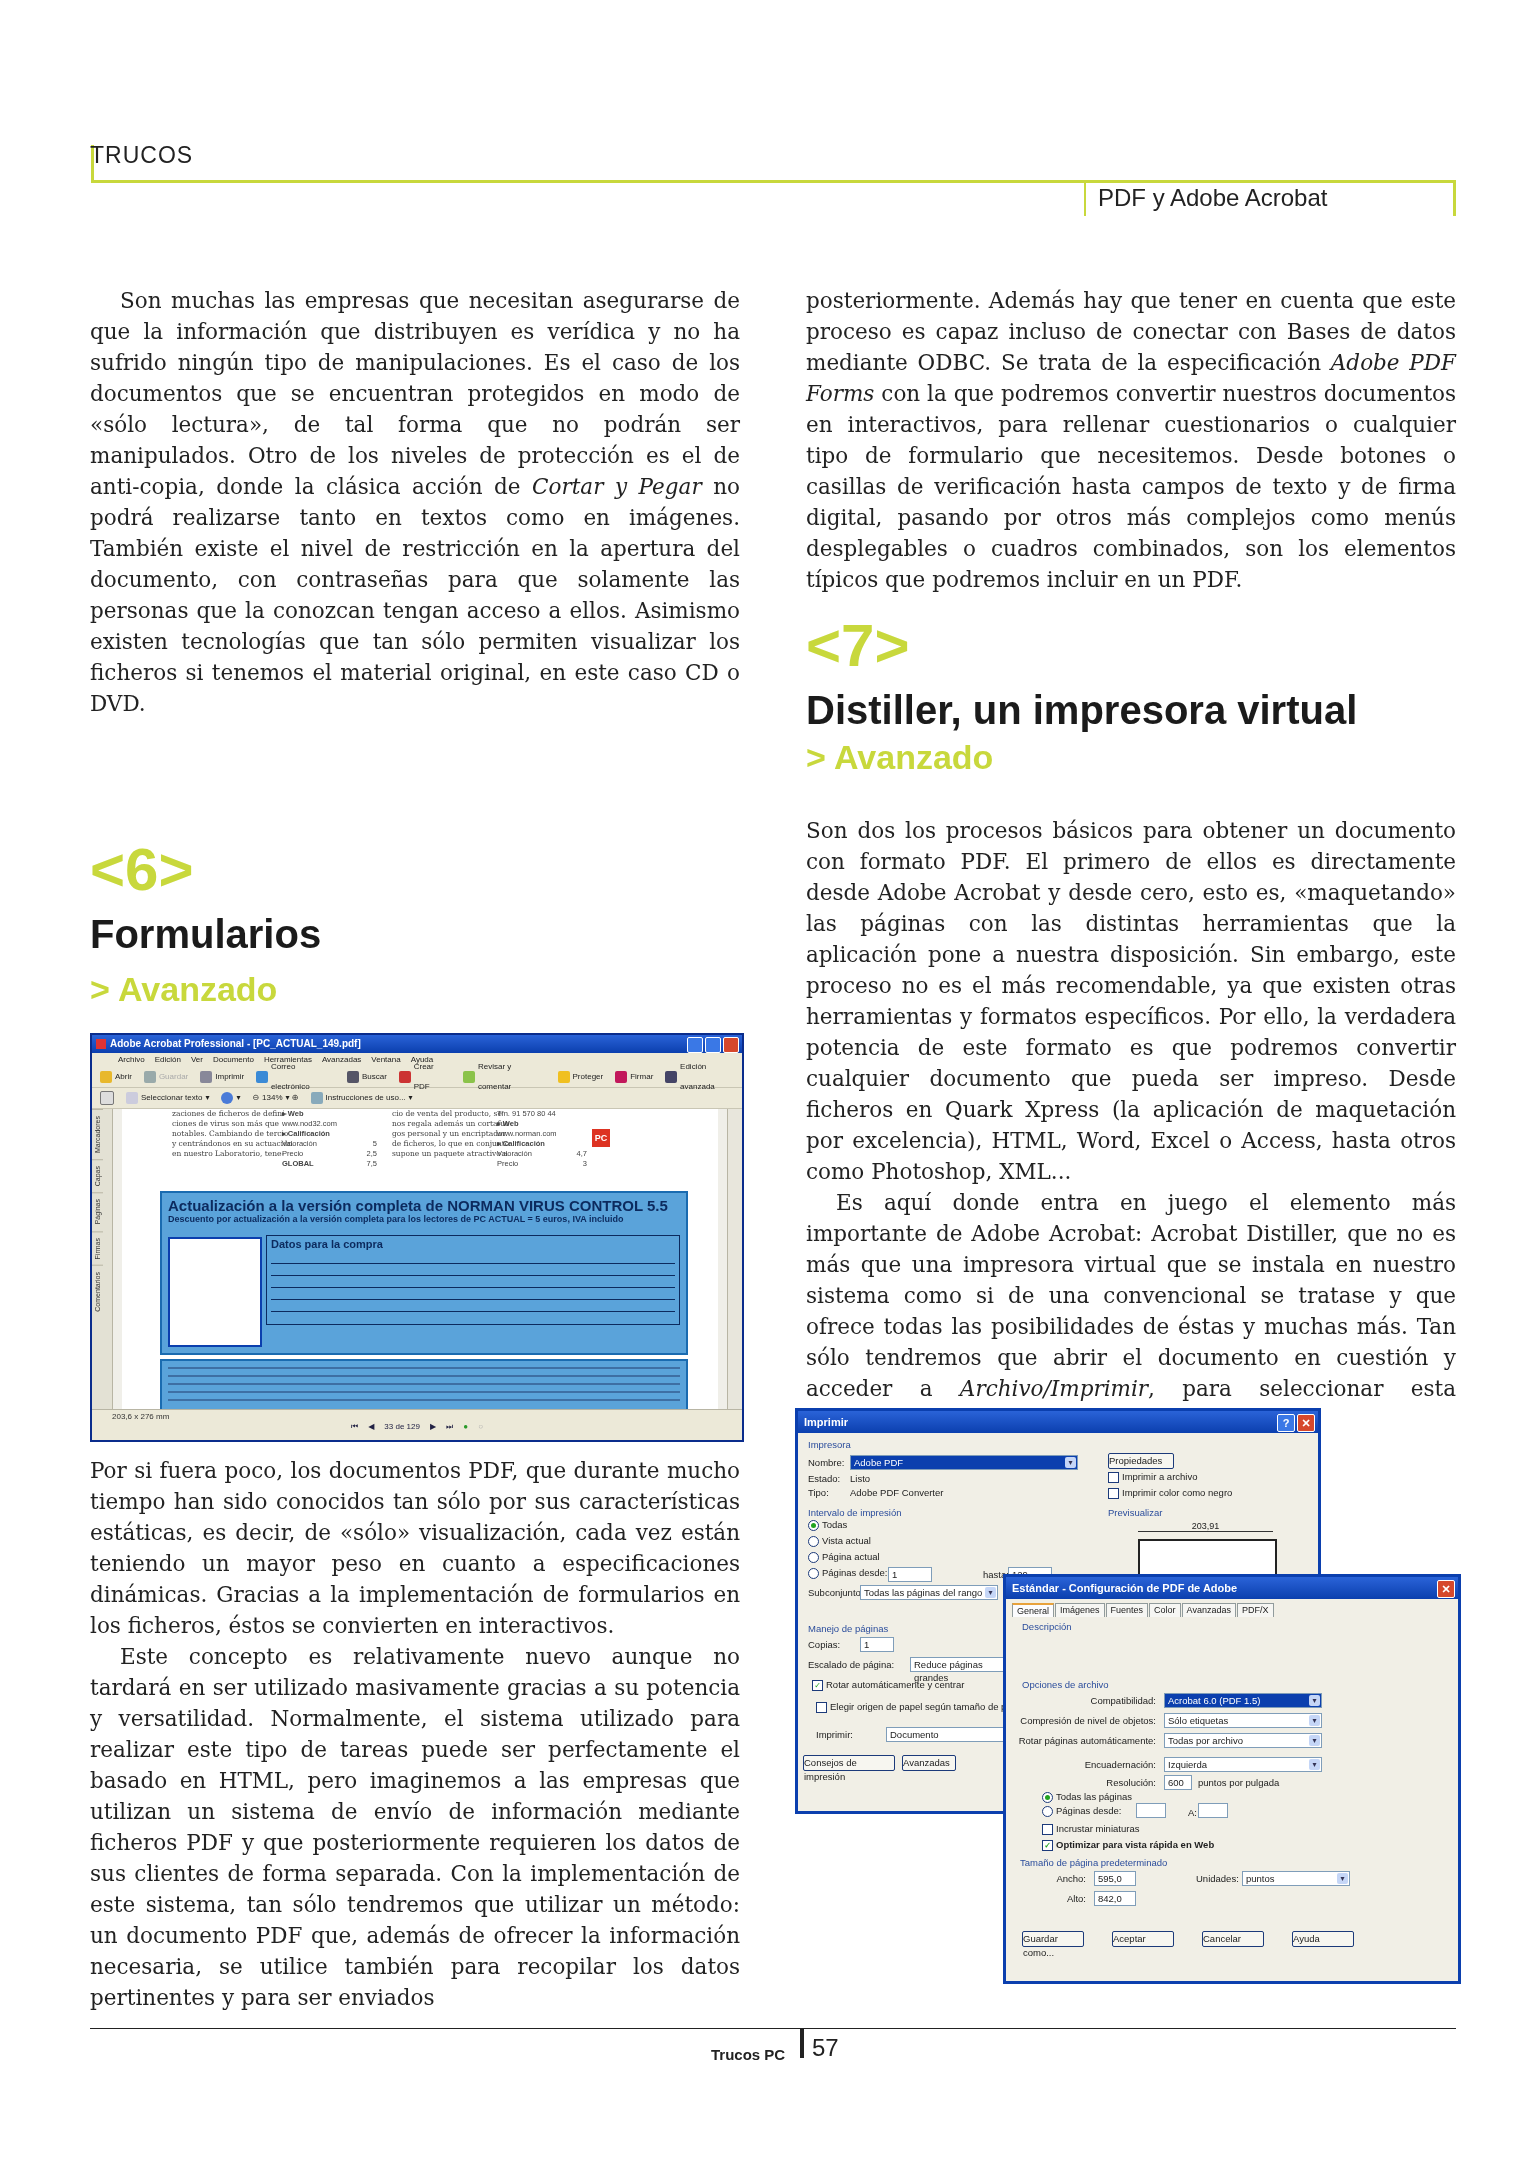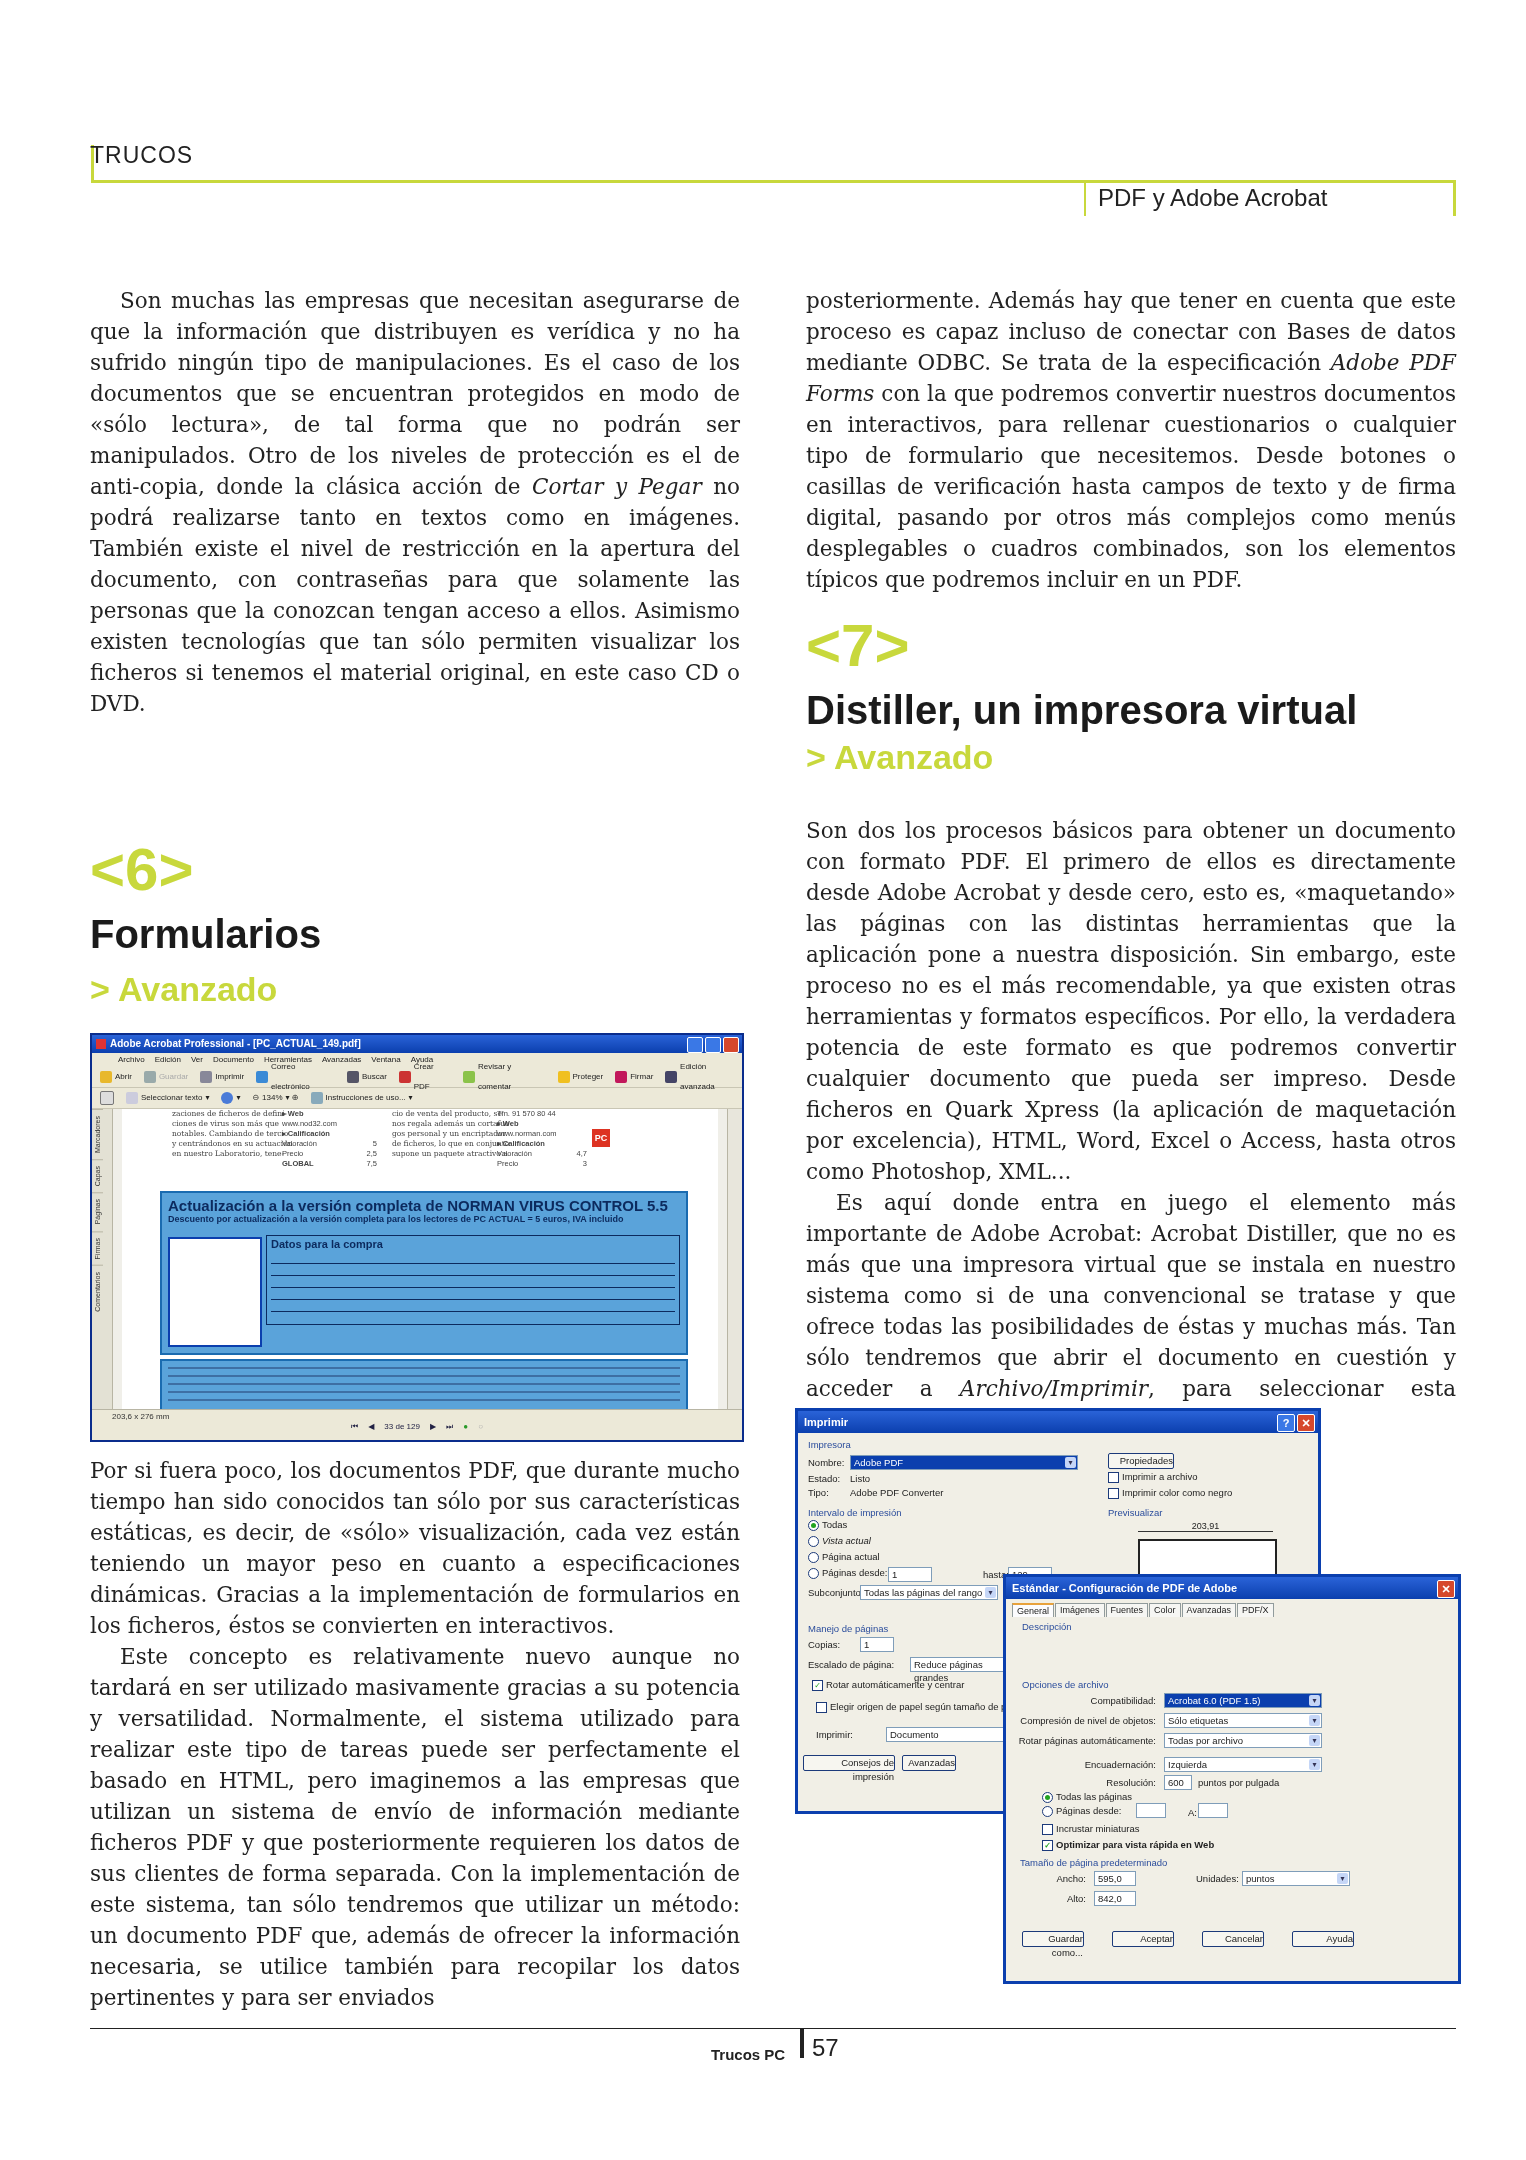--- a/index.html
+++ b/index.html
@@ -55,21 +55,21 @@
   .dlg { position: absolute; background: #f1efe6; border: 3px solid #0b3fae; font-family: "Liberation Sans", sans-serif; font-size: 9.5px; color: #222; }
   .dlg .dtitle { height: 22px; background: linear-gradient(#2a63d8, #0b3fae); color: #fff; font-weight: bold; font-size: 11px; line-height: 22px; padding-left: 6px; position: relative; }
   .dlg .dbtns { position: absolute; right: 3px; top: 3px; display: flex; gap: 2px; }
   .dlg .dbtns span { width: 16px; height: 16px; border: 1px solid #fff; border-radius: 2px; background: #3a78e6; color: #fff; font-size: 11px; line-height: 16px; text-align: center; }
   .dlg .dbtns span.x { background: #d6482c; }
   .abs { position: absolute; }
   .grp { color: #2b4d9c; }
   .field { background: #fff; border: 1px solid #7f9db9; height: 13px; line-height: 13px; padding: 0 3px; }
   .field.sel { background: #0b3fae; color: #fff; }
   .dd-arrow { position: absolute; right: 1px; top: 1px; width: 11px; height: 11px; background: #c5d6f7; border-radius: 2px; color: #335; font-size: 8px; line-height: 11px; text-align: center; }
-  .btn { border: 1px solid #1c3a7a; background: #f7f6f0; border-radius: 2px; text-align: right; height: 14px; line-height: 14px; }
+  .btn { border: 1px solid #1c3a7a; background: #f7f6f0; border-radius: 2px; text-align: left; height: 14px; line-height: 14px; }
   .radio, .chk { display: inline-block; width: 9px; height: 9px; border: 1px solid #1c3a7a; background: #fff; vertical-align: middle; margin-right: 3px; }
   .radio { border-radius: 50%; }
   .radio.on::after { content: ""; display: block; width: 5px; height: 5px; margin: 2px; border-radius: 50%; background: #21a321; }
   .chk.on::after { content: "✓"; display: block; font-size: 8px; line-height: 9px; text-align: center; color: #21a321; }
   .tabs { display: flex; gap: 1px; }
   .tabs span { border: 1px solid #919b9c; border-bottom: none; padding: 1px 4px; background: #f6f6f3; font-size: 9px; }
   .tabs span.active { background: #fcfcfe; border-top: 2px solid #e8a23c; }
 
   
   .foot-line { position: absolute; left: 90px; top: 2028px; width: 1366px; height: 1px; background: #222; }
@@ -280,21 +280,21 @@
   <div class="abs" style="left:10px; top:62px;">Estado:</div>
   <div class="abs" style="left:52px; top:62px;">Listo</div>
   <div class="abs" style="left:10px; top:76px;">Tipo:</div>
   <div class="abs" style="left:52px; top:76px;">Adobe PDF Converter</div>
   <div class="abs btn" style="left:310px; top:42px; width:64px;">Propiedades</div>
   <div class="abs" style="left:310px; top:60px;"><span class="chk"></span><span>Imprimir a archivo</span></div>
   <div class="abs" style="left:310px; top:76px;"><span class="chk"></span><span>Imprimir color como negro</span></div>
 
   <div class="abs grp" style="left:10px; top:96px;">Intervalo de impresión</div>
   <div class="abs" style="left:10px; top:108px;"><span class="radio on"></span><span>Todas</span></div>
-  <div class="abs" style="left:10px; top:124px;font-style:italic;"><span class="radio"></span><span>Vista actual</span></div>
+  <div class="abs" style="left:10px; top:124px;"><span class="radio"></span><span>Vista actual</span></div>
   <div class="abs" style="left:10px; top:140px;"><span class="radio"></span><span>Página actual</span></div>
   <div class="abs" style="left:10px; top:156px;"><span class="radio"></span><span>Páginas</span> <span>desde:</span></div>
   <div class="abs field" style="left:90px; top:156px; width:36px;">1</div>
   <div class="abs" style="left:185px; top:158px;">hasta:</div>
   <div class="abs field" style="left:210px; top:156px; width:36px;">129</div>
   <div class="abs" style="left:10px; top:176px;">Subconjunto:</div>
   <div class="abs field" style="left:62px; top:174px; width:130px; position:absolute;"><span>Todas las páginas del rango</span><span class="dd-arrow">▾</span></div>
 
   <div class="abs grp" style="left:310px; top:96px;">Previsualizar</div>
   <div class="abs" style="left:340px; top:110px; width:135px; text-align:center; border-bottom:1px solid #333; font-size:9px;">203,91</div>

